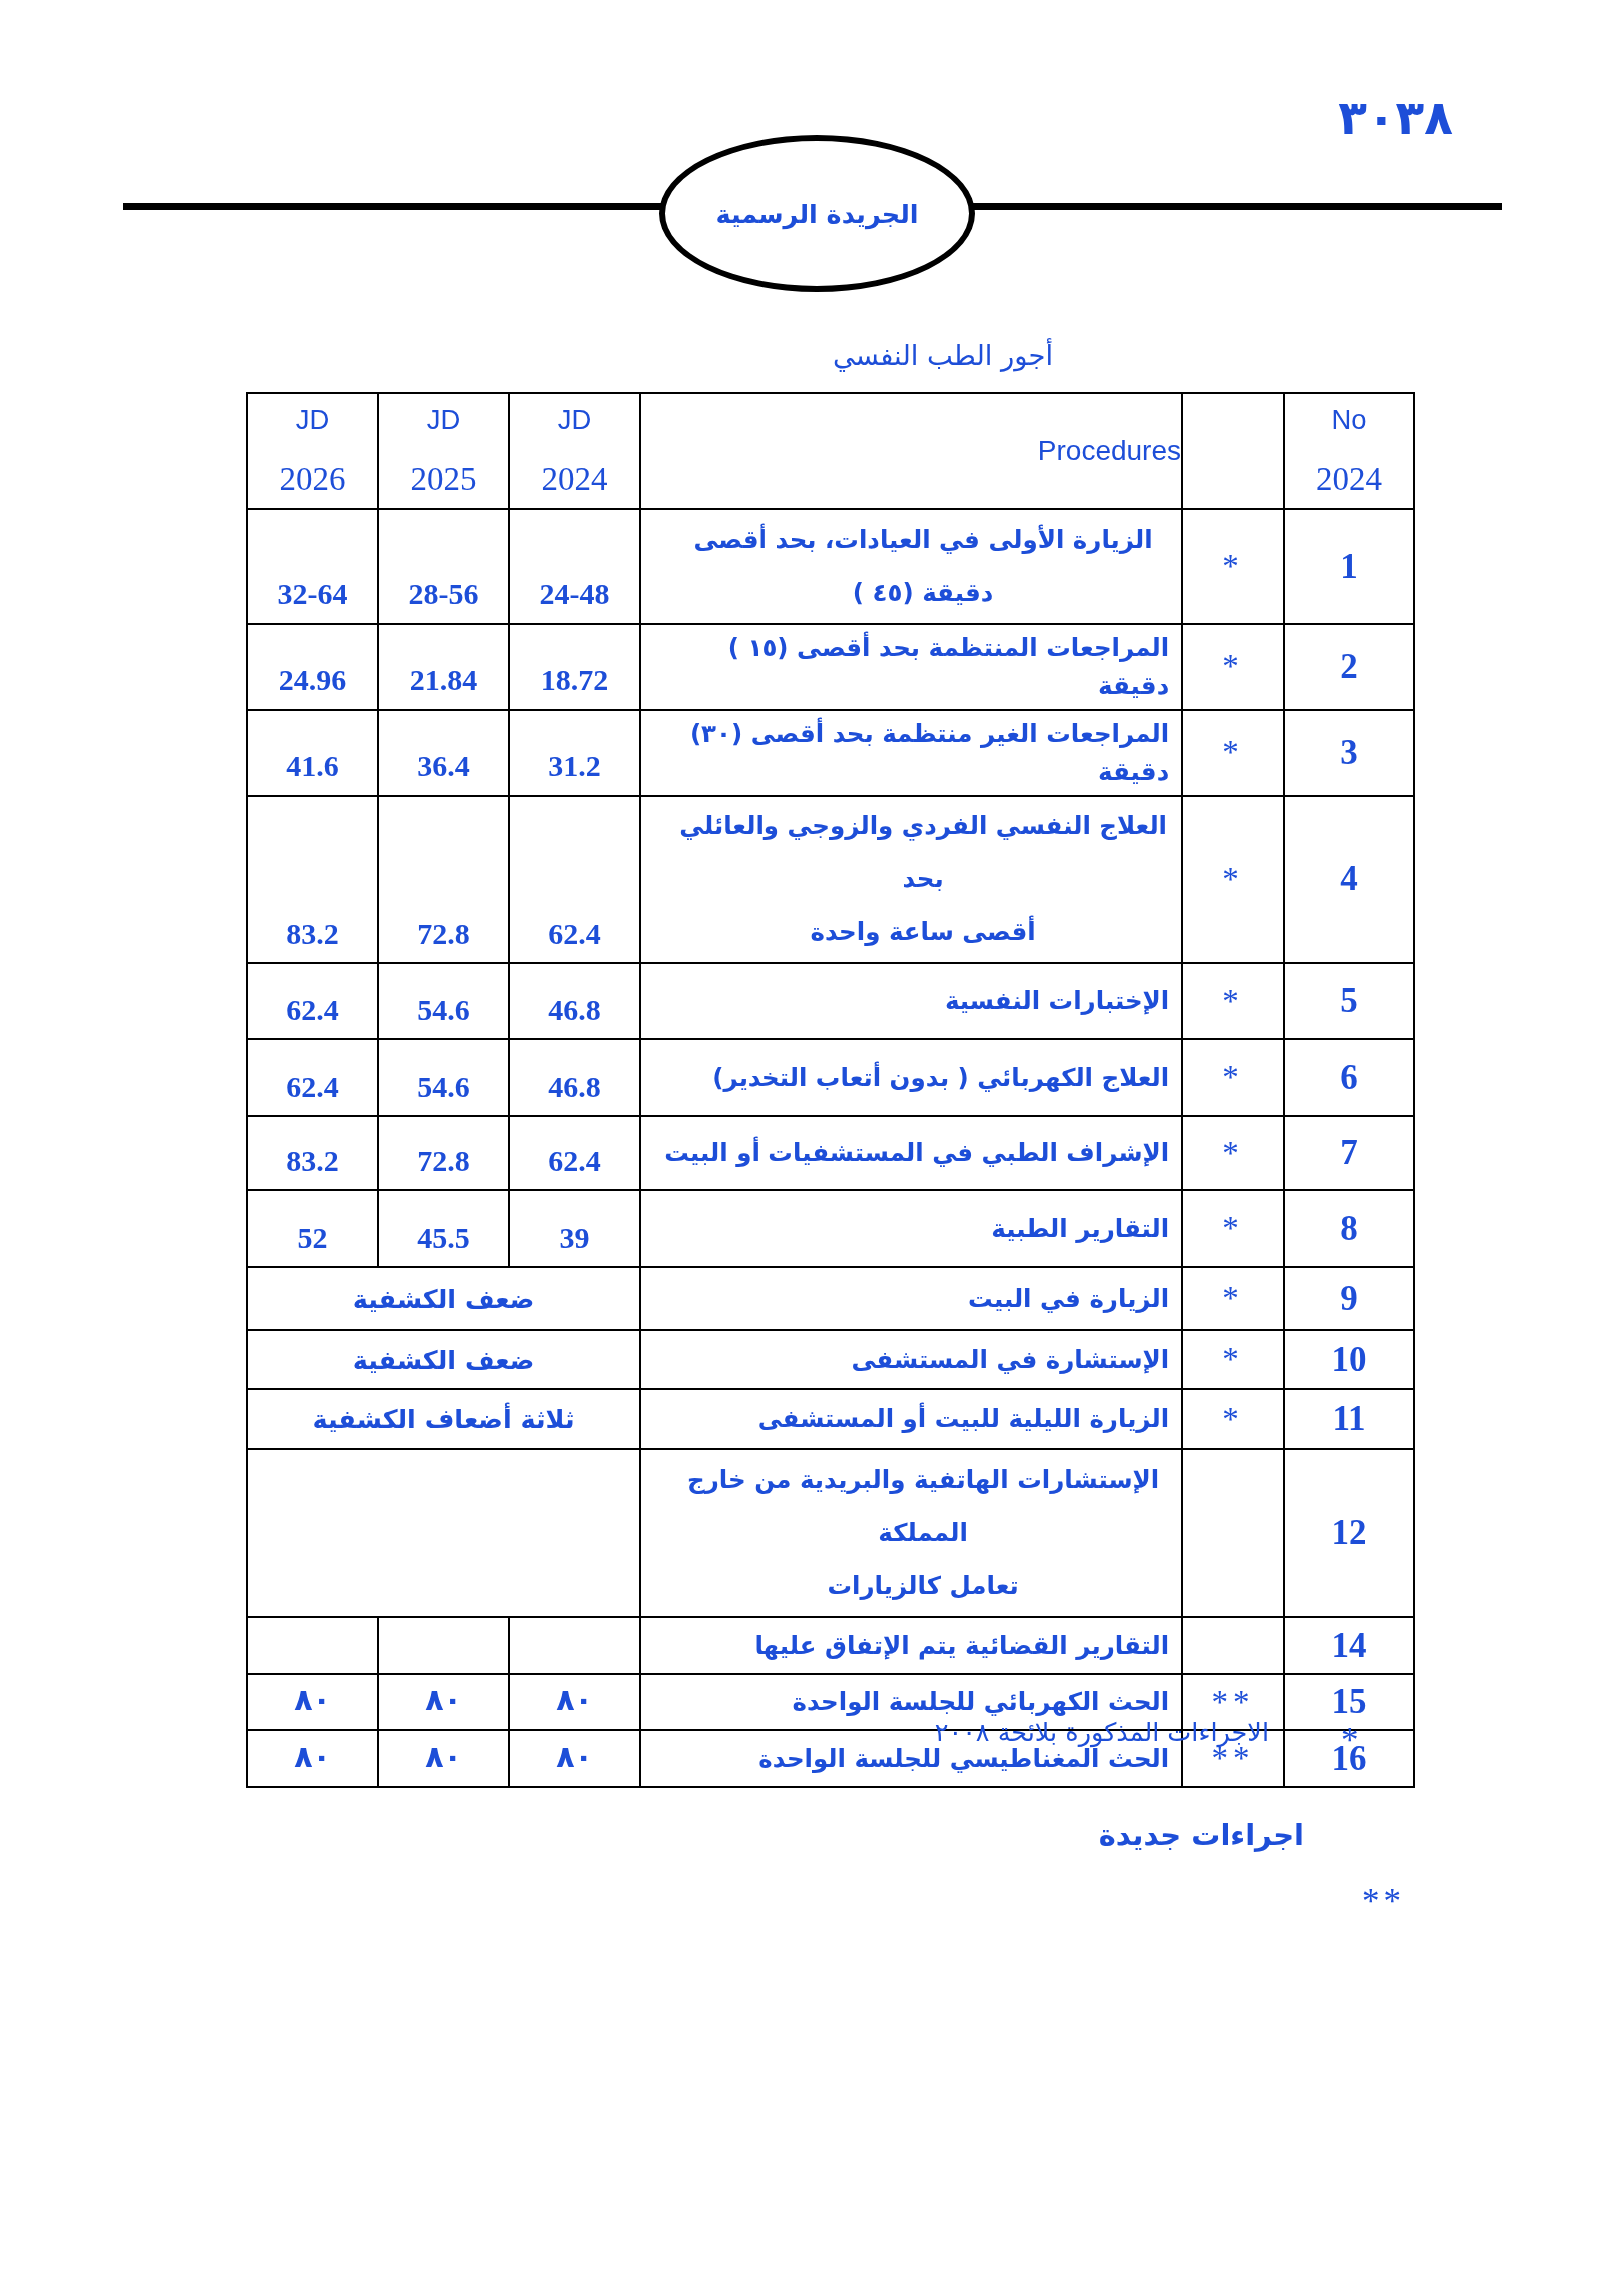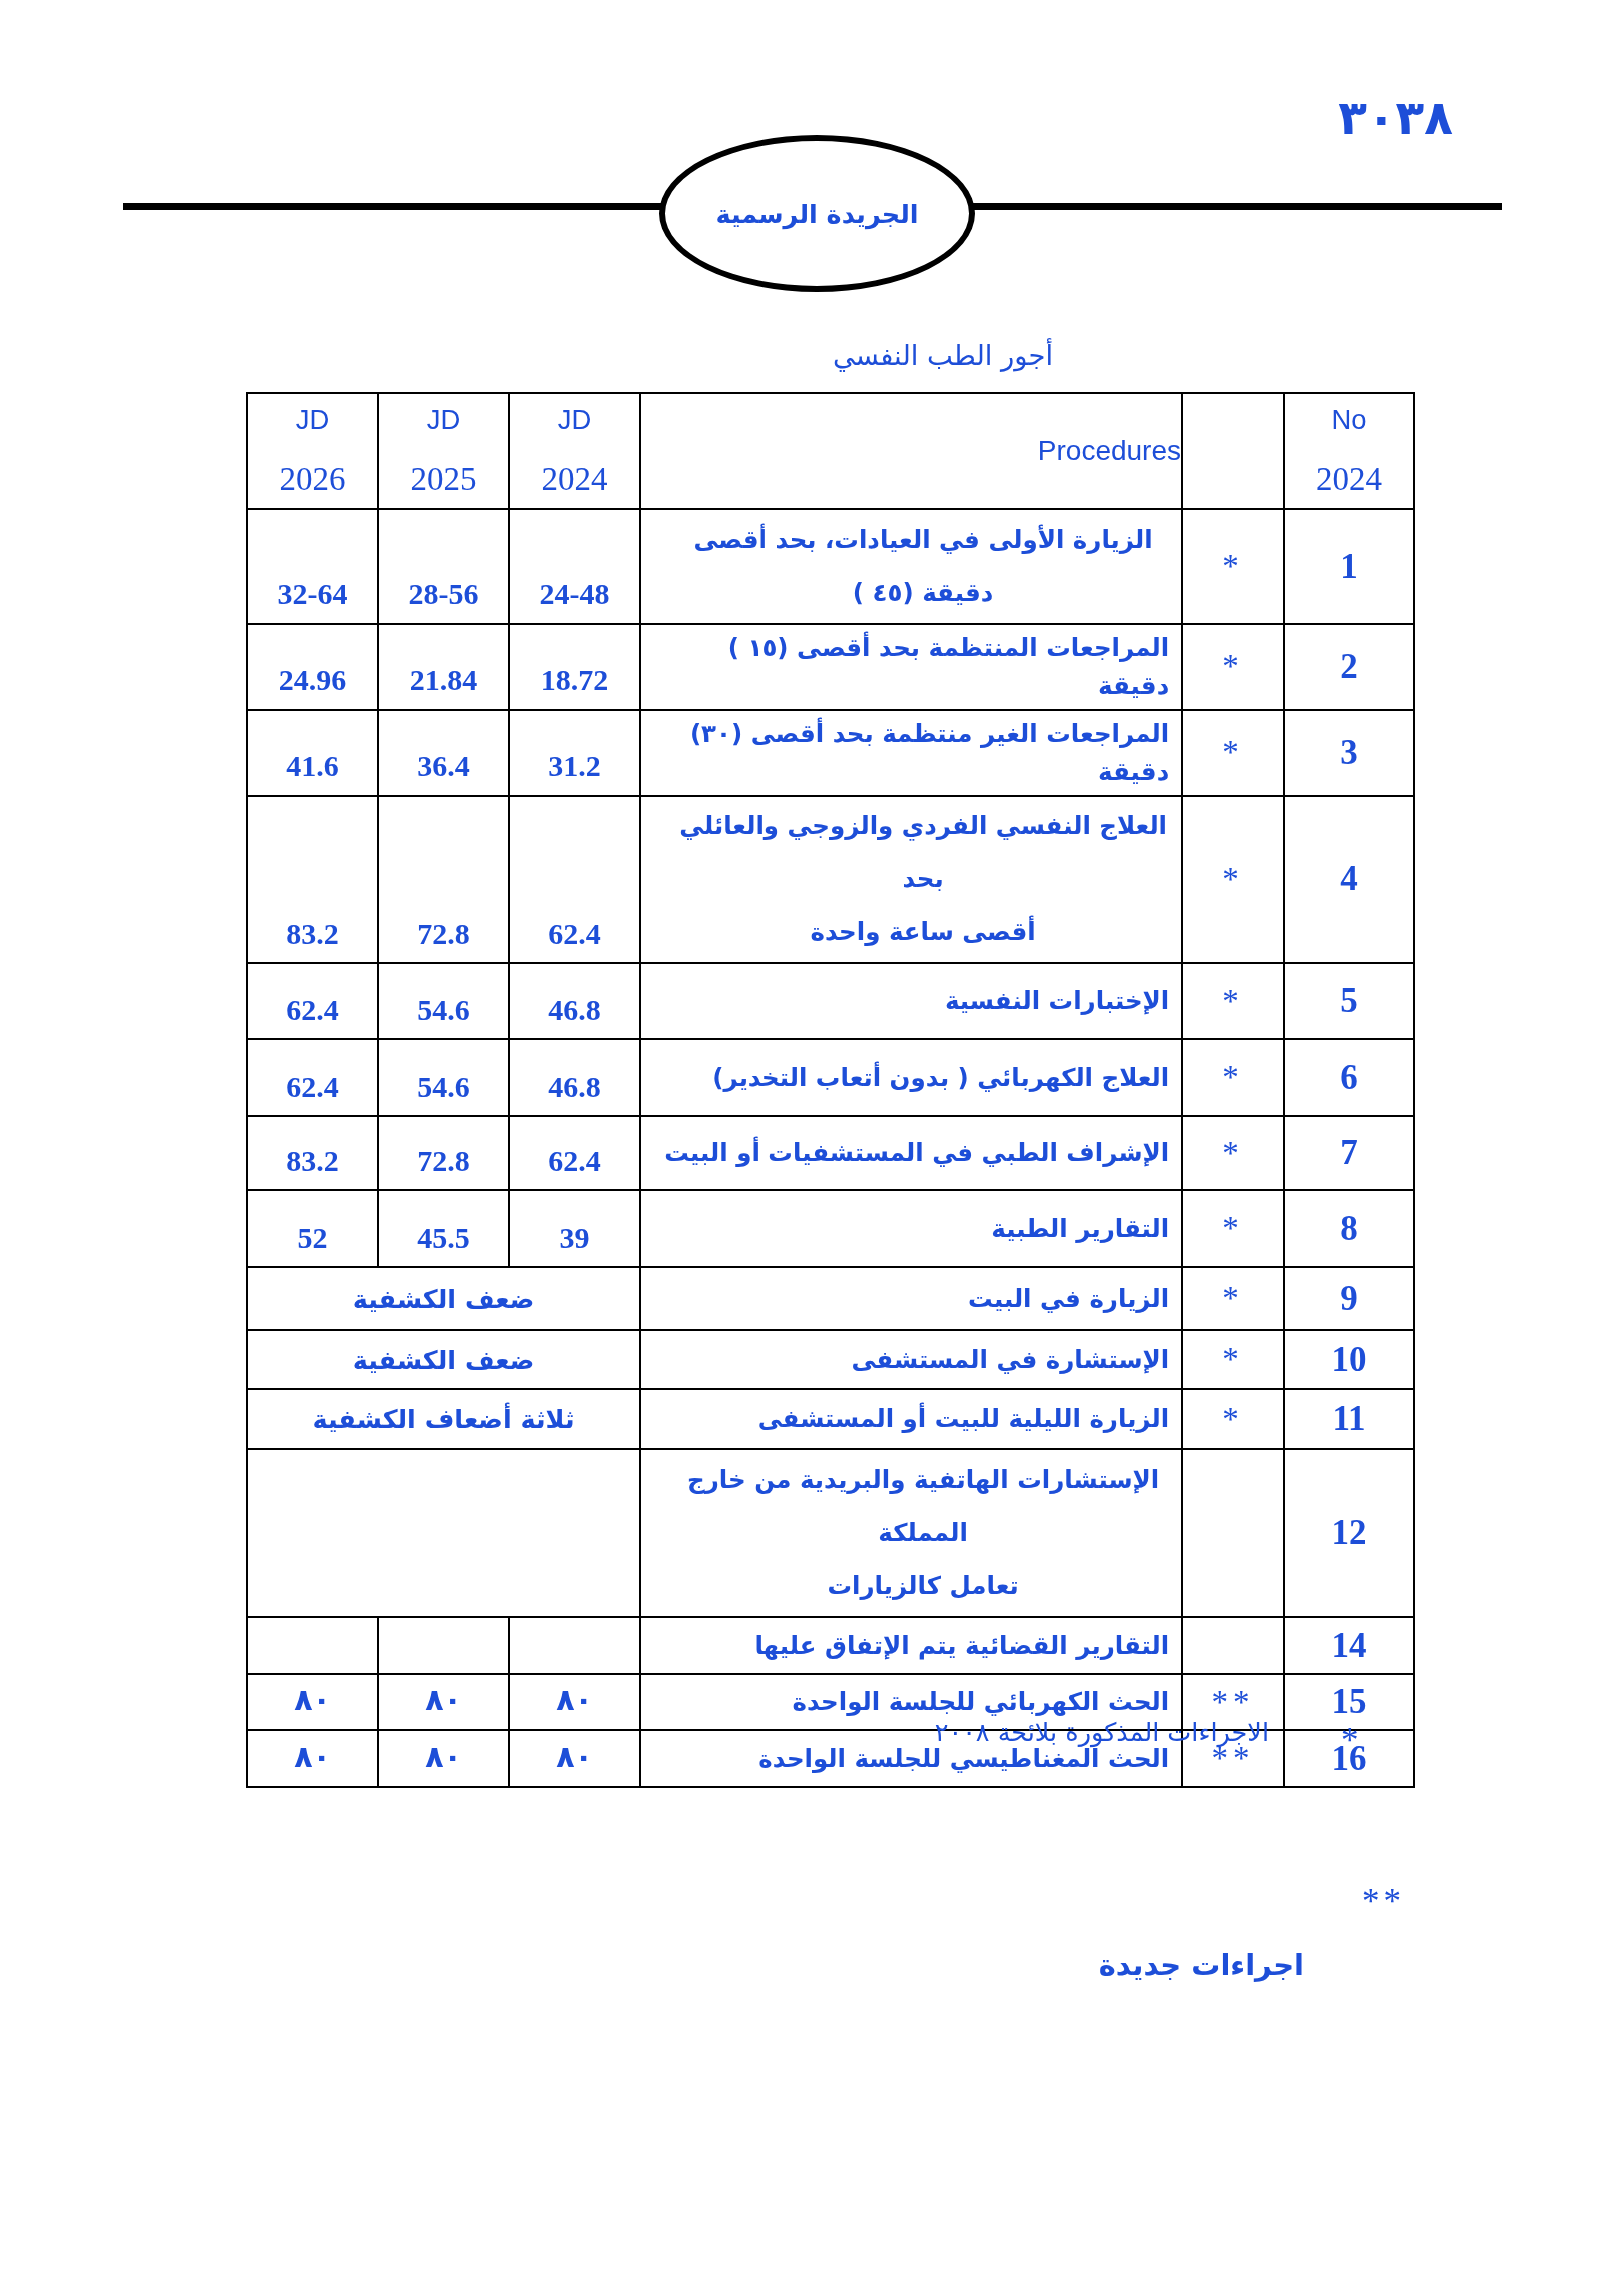--- a/index.html
+++ b/index.html
@@ -37,21 +37,21 @@
                letter-spacing:4.9px;padding:0;}
   td.no-cell{font:bold 35px "Liberation Serif",serif;text-align:center;vertical-align:middle;padding:0;}
   td.merged{direction:rtl;text-align:center;vertical-align:middle;
             font:bold 25.5px "DejaVu Sans",sans-serif;padding:0 12px;}
 
   
   .fn-marker{position:absolute;font:35px "Liberation Serif",serif;letter-spacing:3.9px;}
   #fn1-marker{top:1721px;left:1341px;}
   #fn1-text{position:absolute;top:1717px;right:352px;font:25.5px "DejaVu Sans",sans-serif;direction:rtl;}
   #fn2-marker{top:1882px;left:1362px;}
-  #fn2-text{position:absolute;top:1948px;right:317px;font:bold 29px "DejaVu Sans",sans-serif;direction:rtl;}
+  #fn2-text{position:absolute;top:1818px;right:317px;font:bold 29px "DejaVu Sans",sans-serif;direction:rtl;}
 </style>
 </head>
 <body>
 
 <div id="page">
 
   <div id="page-number">٣٠٣٨</div>
   <div id="header-rule"></div>
   <div id="gazette-seal">
     <span>الجريدة الرسمية</span>

